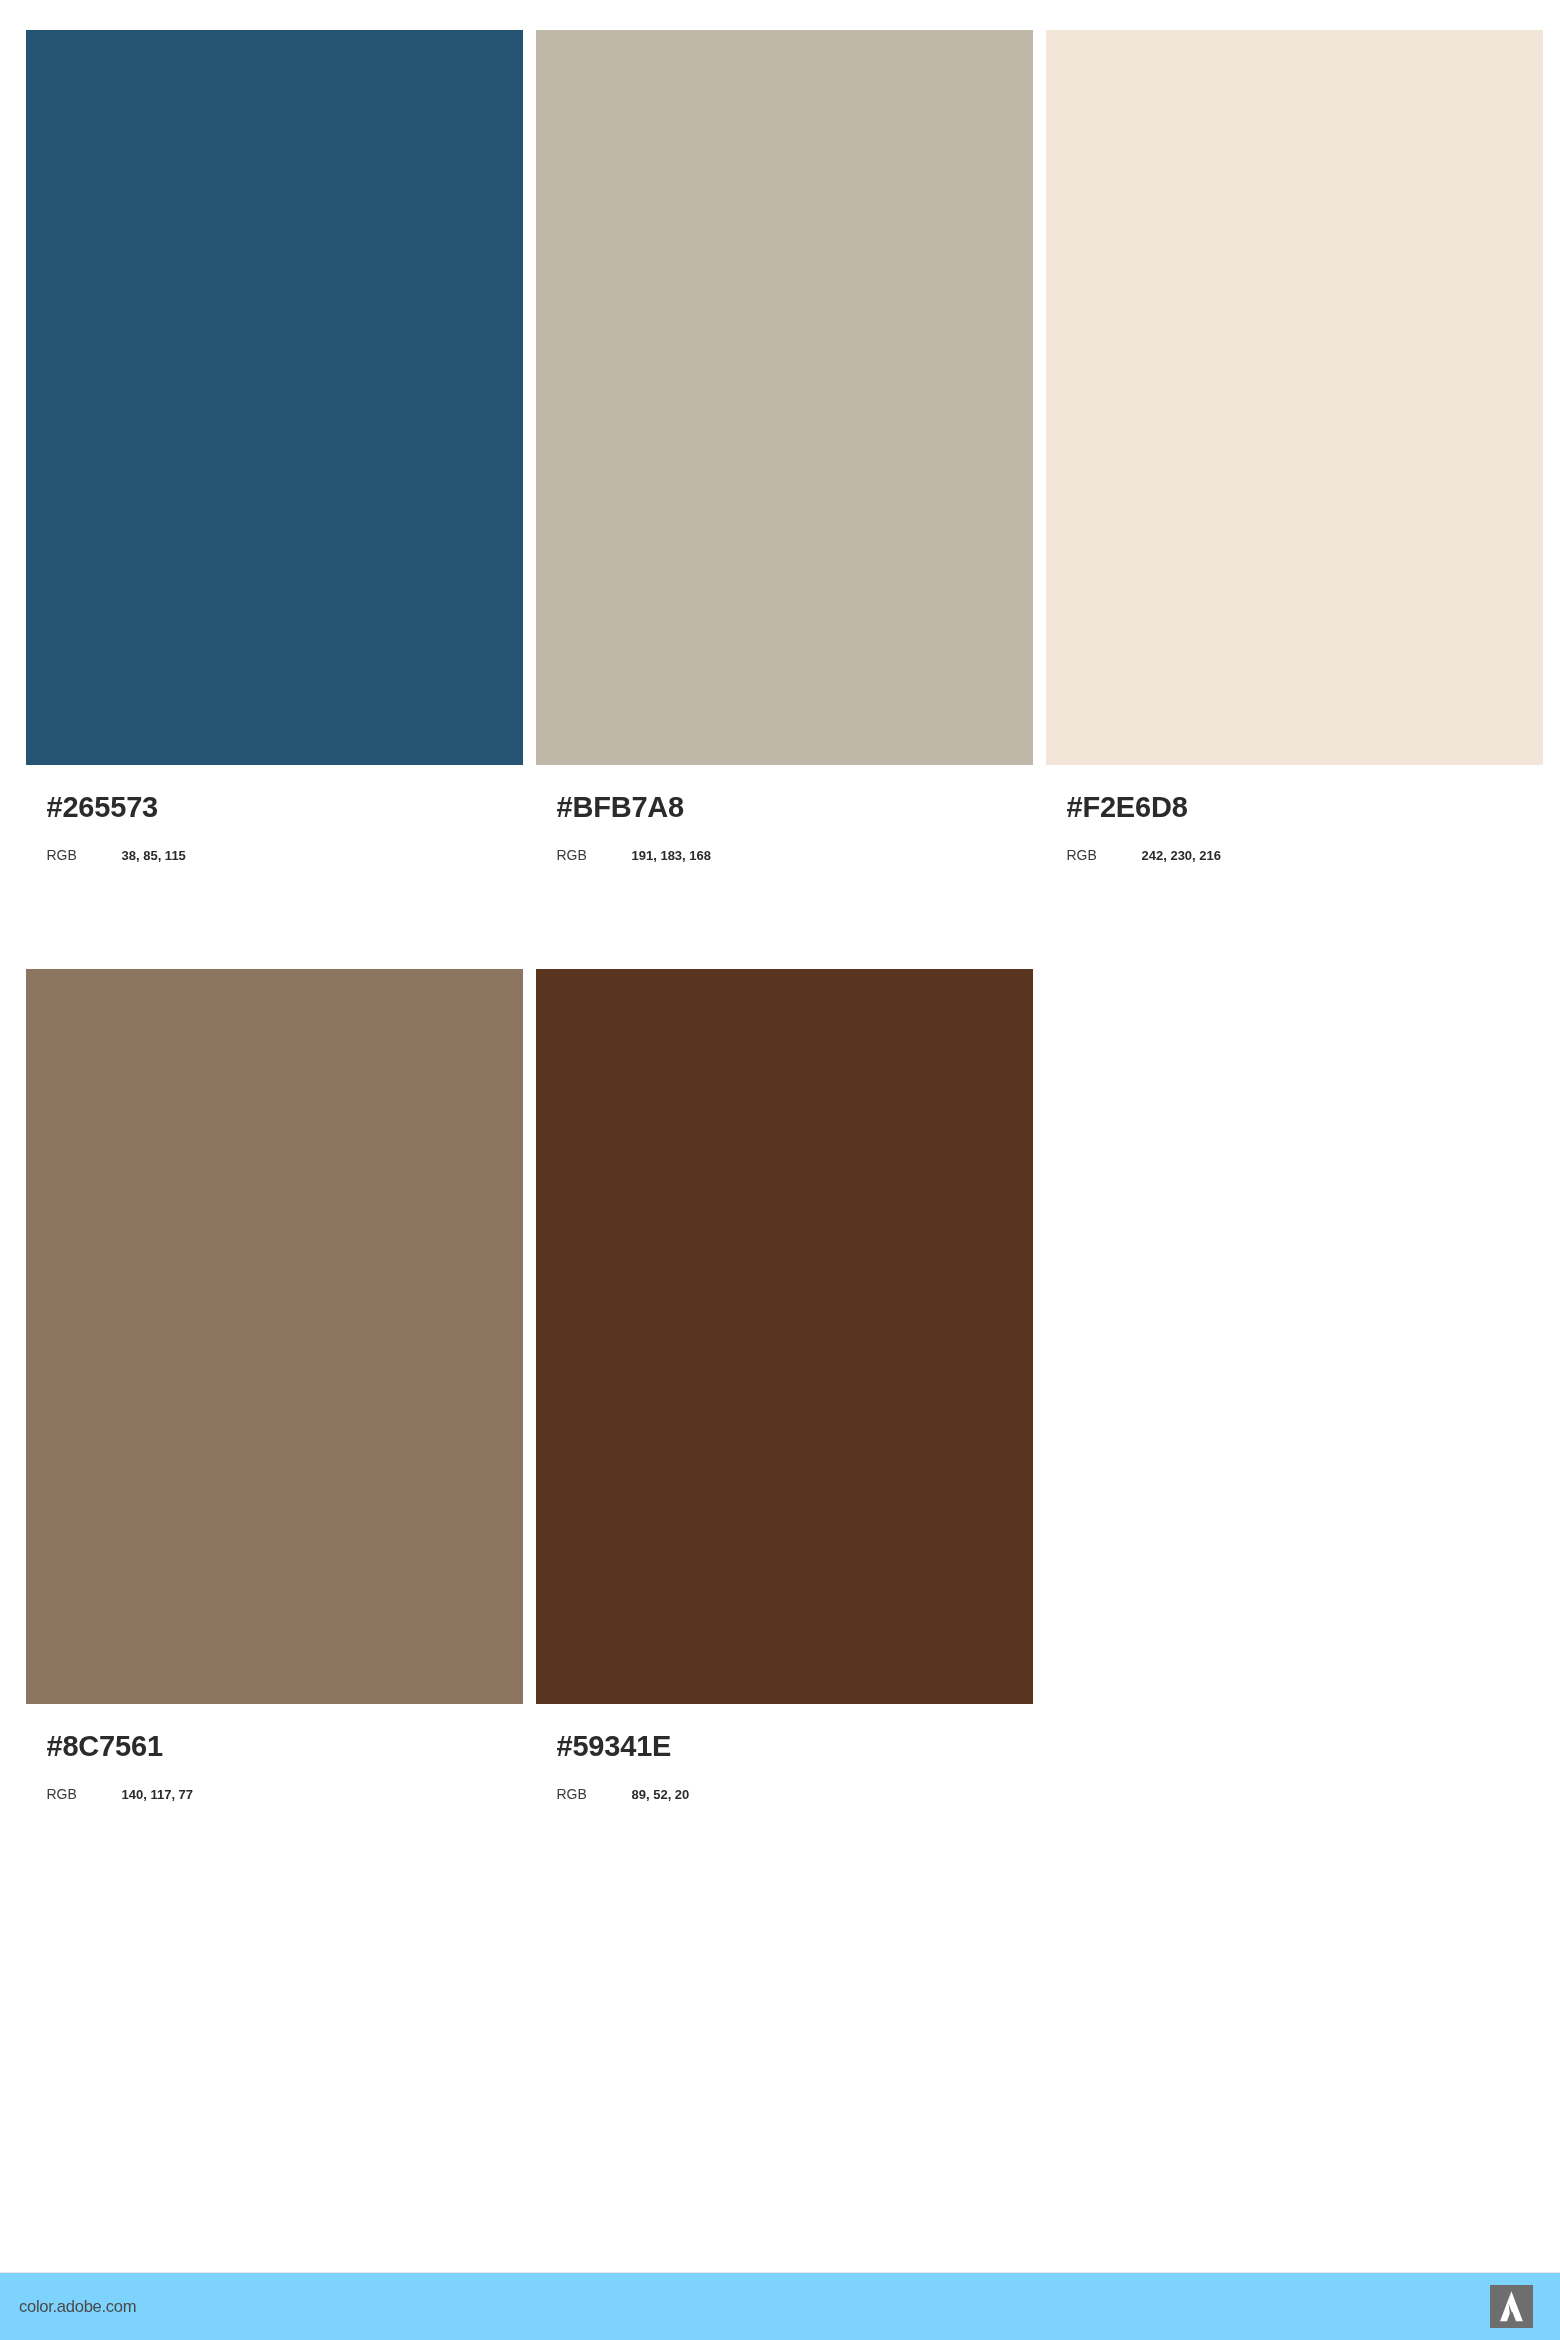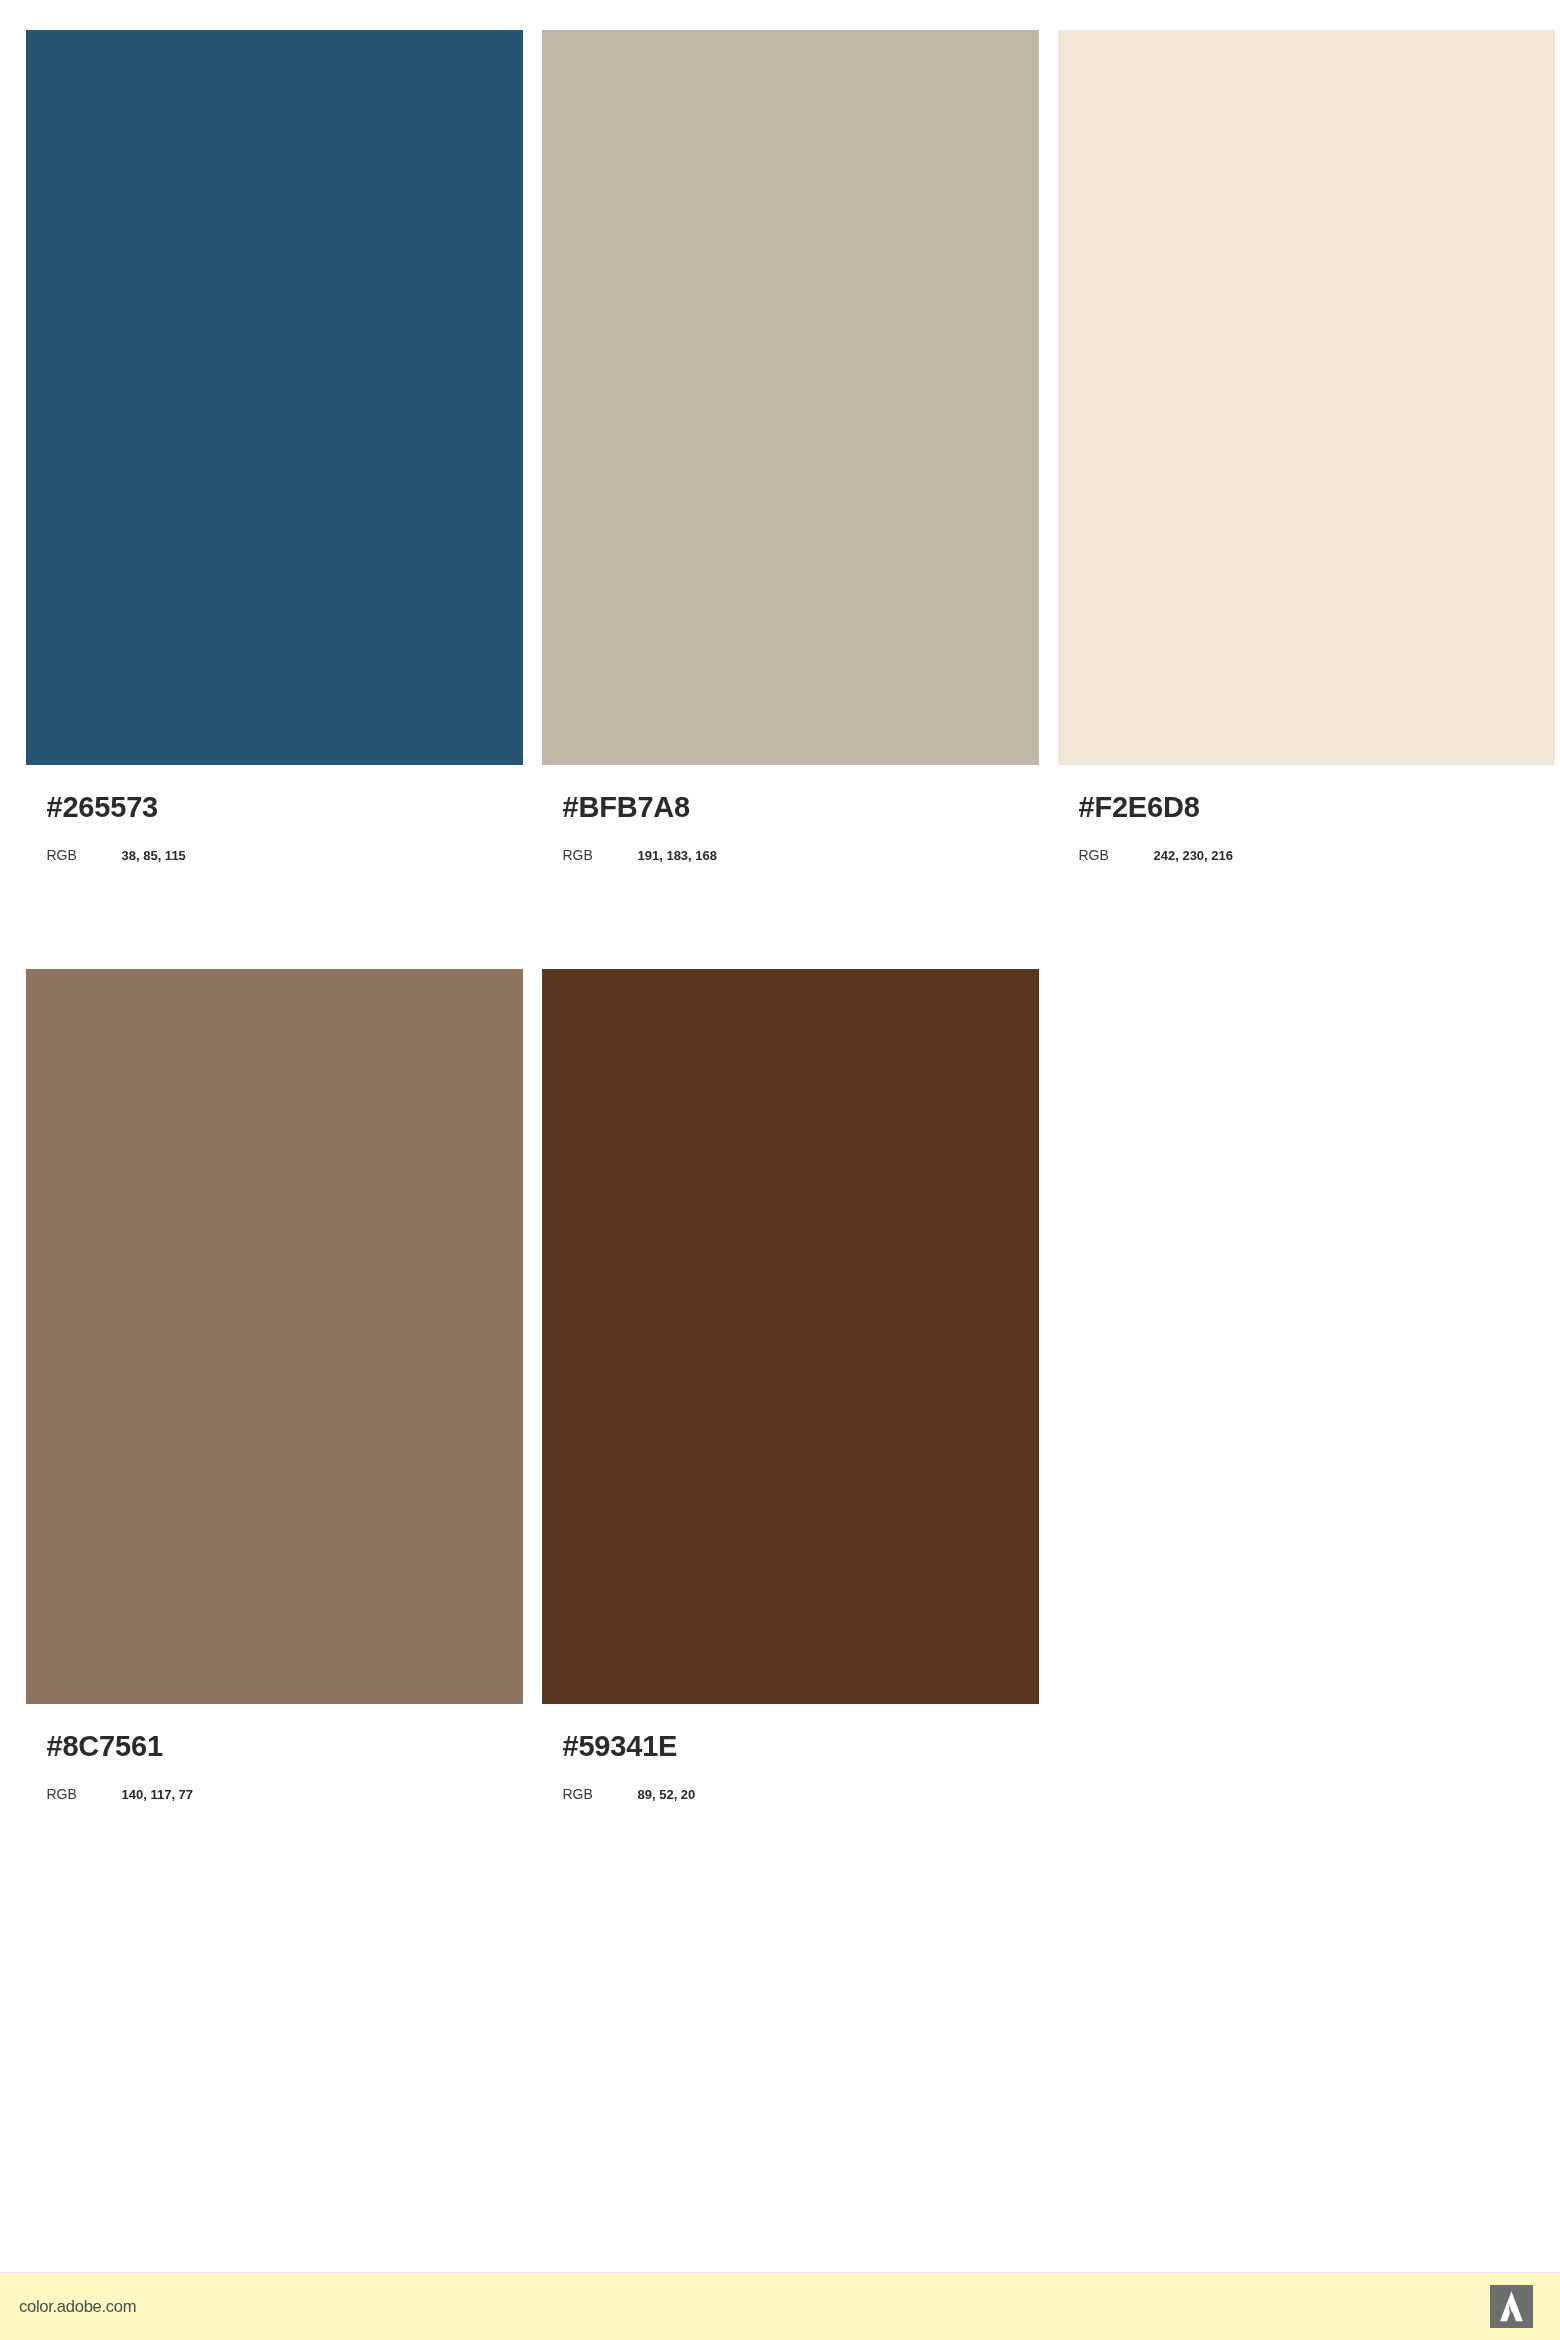--- a/index.html
+++ b/index.html
@@ -26,21 +26,21 @@
     height: 2272px;
     background: #ffffff;
   }
 
   
   .swatch-row {
     position: absolute;
     left: 26px;
     width: 1507px;
     display: flex;
-    gap: 19px;
+    gap: 13px;
   }
   .swatch-row.row-1 { top: 30px; }
   .swatch-row.row-2 { top: 969px; }
 
   .swatch-cell {
     width: 497px;
     flex: 0 0 497px;
     position: relative;
   }
 
@@ -182,21 +182,21 @@
     </div>
 
     <div class="swatch-cell is-empty">
       <div class="swatch-chip"></div>
     </div>
 
   </div>
 
 </div>
 
-<div class="sheet-footer" style="background-color: #fef9c3; padding-left: 19px;">
+<div class="sheet-footer" style="background-color: #7dd3fc; padding-left: 19px;">
   <span class="footer-url">color.adobe.com</span>
   <span>
     <svg class="adobe-mark" viewBox="0 0 44 44" xmlns="http://www.w3.org/2000/svg" aria-hidden="true">
       <rect x="0" y="0" width="44" height="44" fill="#6E6E6E"></rect>
       <path d="M22 7 L34 37 L26.2 37 L22.6 27.6 L16.1 27.6 L22 13.4 L18.6 5.4 Z" fill="#f6f6f6" opacity="0"></path>
       <path d="M21.9 6.5 L33.6 37.2 L26.6 37.2 L23.1 27.9 L16.4 27.9 Z" fill="#ffffff"></path>
       <path d="M21.9 6.5 L10.3 37.2 L17.3 37.2 L20.8 27.9 L21.9 24.9 L19.3 18.1 Z" fill="#ffffff"></path>
       <path d="M19.0 18.9 L25.0 35.0 L21.0 35.0 Z" fill="#6E6E6E"></path>
     </svg>
   </span>

